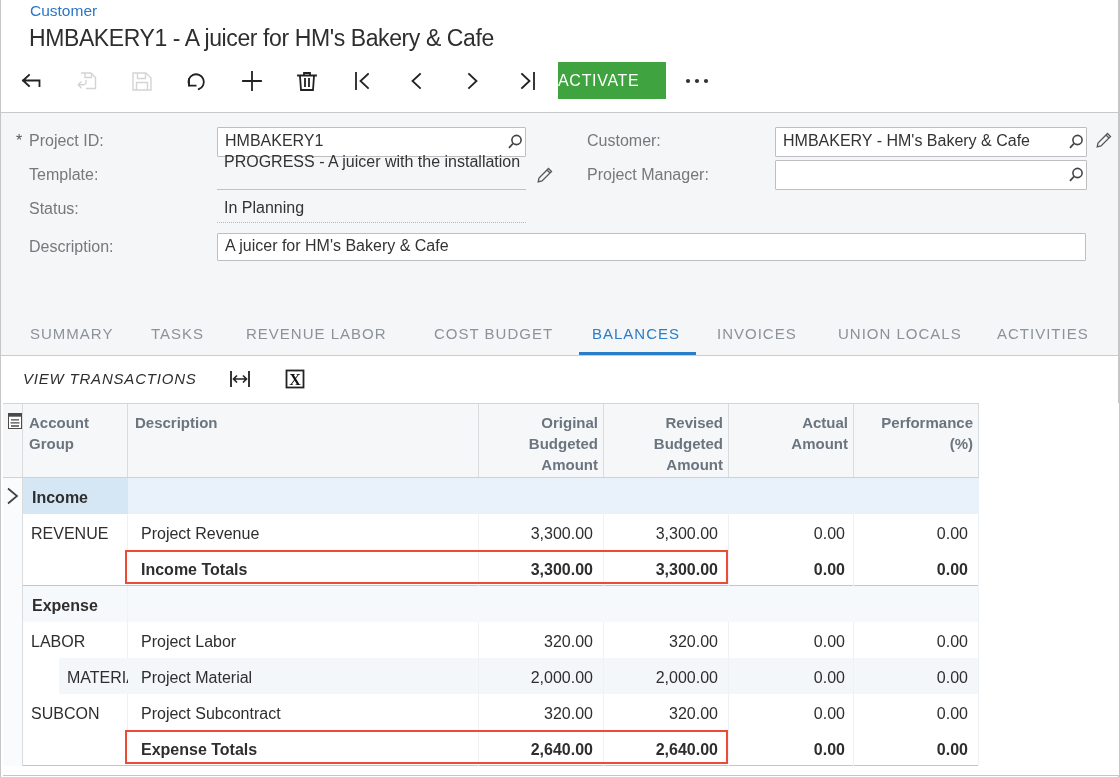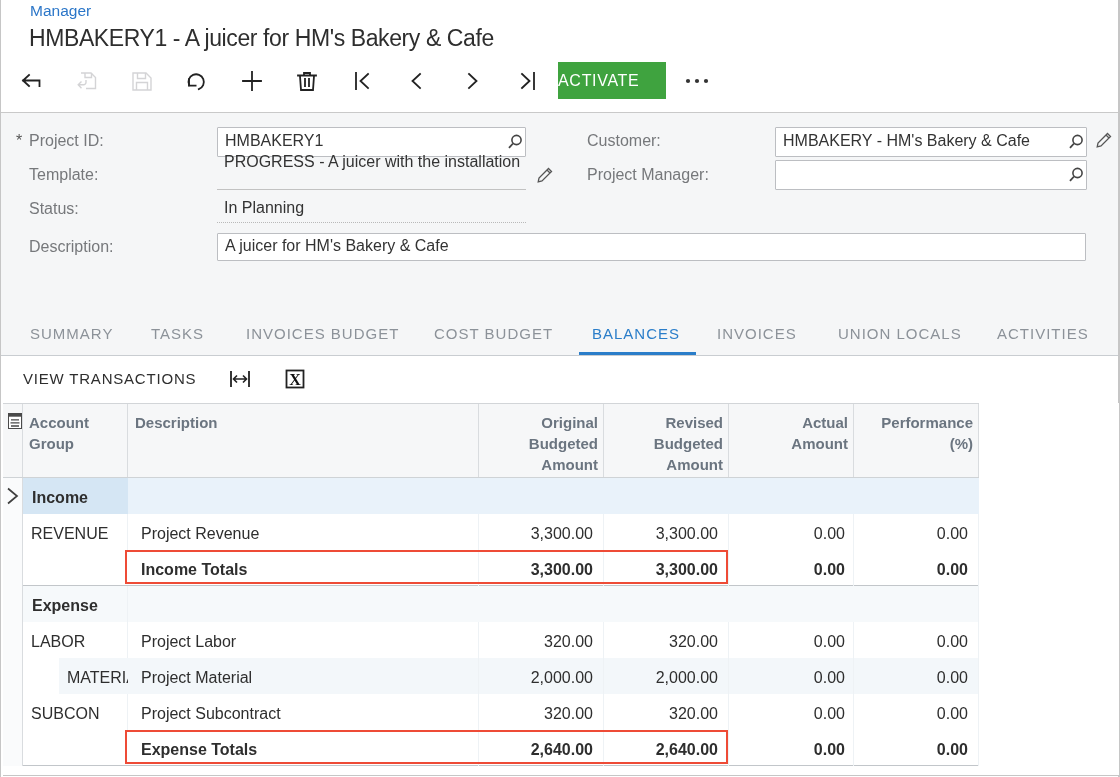--- a/index.html
+++ b/index.html
@@ -18,41 +18,41 @@
 .lbl { position:absolute; color:#76787b; font-size:16px; }
 .fval { position:absolute; color:#333; font-size:16px; white-space:nowrap; }
 .inp { position:absolute; background:#fff; border:1px solid #bcbec2; border-radius:1px; }
 .uline { position:absolute; border-bottom:1px solid #c2c2c2; }
 .dline { position:absolute; border-bottom:1px dotted #b9b9b9; }
 #tabs { position:absolute; left:0; top:203px; width:1117px; height:40px; border-bottom:1px solid #c9cdd1; }
 .tab { position:absolute; top:9px; font-size:15px; color:#8c9299; letter-spacing:1.0px; white-space:nowrap; }
 .tab.active { color:#2a7dc9; }
 #tabline { position:absolute; left:578px; top:36px; width:117px; height:3px; background:#2a7dc9; }
 #subbar { left:0px; top:356px; width:1117px; height:47px; background:#fff; }
-#viewtrans { left:22px; top:14px; font-size:15px; color:#2e2e2e; letter-spacing:0.8px; position:absolute; }
+#viewtrans { left:22px; top:14px; font-size:15px; color:#2e2e2e; letter-spacing:0.8px; position:absolute;font-style:italic; }
 #grid { left:2px; top:403px; width:1116px; height:364px; background:#fff; }
 #ghead { position:absolute; left:0; top:0; width:976px; height:75px; background:#f6f7f8;
   border-top:1px solid #d2d5d8; border-bottom:1px solid #cfd3d6; color:#6b7580; font-size:15px; font-weight:bold; }
 .hcell { position:absolute; top:0; height:73px; border-right:1px solid #d9dcdf; padding-top:8px; line-height:21px; }
 .hr { text-align:right; padding-right:5px; }
 .grow { position:absolute; left:0; width:976px; height:36px; font-size:16px; color:#2e2e2e; }
 .gcell { position:absolute; top:0; height:36px; line-height:40px; white-space:nowrap; overflow:hidden; }
 .vr { border-right:1px solid #eef2f5; }
 .num { text-align:right; padding-right:10px; }
 .gut { position:absolute; left:0; top:0; width:20px; height:36px; background:#fafbfc; border-right:1px solid #d9dcdf; }
 .bold { font-weight:bold; }
 .redbox { position:absolute; left:122px; top:0px; width:603px; height:34px; border:2px solid #ee4b36; }
 #botstrip { left:2px; top:767px; width:1116px; height:9px; background:#fff; border-bottom:1px solid #c6c6c6; }
 .ic { stroke:#222; stroke-width:1.8; fill:none; stroke-linecap:square; }
 .icd { stroke:#d4d4d6; stroke-width:1.4; fill:none; }
 </style>
 </head>
 <body>
 <div id="page">
-  <div class="abs" id="projects-link">Manager</div>
+  <div class="abs" id="projects-link">Customer</div>
   <div class="abs" id="title">HMBAKERY1 - A juicer for HM's Bakery &amp; Cafe</div>
 
   <div class="abs" id="toolbar">
 
     <svg class="tbico" style="left:17px" width="28" height="30" viewBox="0 0 28 30">
       <path class="ic" d="M11 9 L5 14.5 L11 20 M5 14.5 H21.5 V20" stroke-linejoin="miter"></path>
     </svg>
 
     <svg class="tbico" style="left:72px" width="28" height="30" viewBox="0 0 28 30">
       <path class="icd" d="M8 7 H18 L22.5 11.5 V22.5 H13"></path>
@@ -143,21 +143,21 @@
 
     <div class="inp" style="left:774px; top:47px; width:312px; height:30px;"></div>
     <svg class="abs" style="left:1066px; top:53px;" width="18" height="18" viewBox="0 0 18 18">
       <circle cx="10.5" cy="7" r="4.6" stroke="#444" stroke-width="1.6" fill="none"></circle>
       <path d="M7 10.5 L3 14.8" stroke="#444" stroke-width="1.8" fill="none"></path>
     </svg>
 
     <div id="tabs">
       <span class="tab" style="left:29px;">SUMMARY</span>
       <span class="tab" style="left:150px;">TASKS</span>
-      <span class="tab" style="left:245px;">INVOICES BUDGET</span>
+      <span class="tab" style="left:245px;">REVENUE LABOR</span>
       <span class="tab" style="left:433px;">COST BUDGET</span>
       <span class="tab active" style="left:591px;">BALANCES</span>
       <span class="tab" style="left:716px;">INVOICES</span>
       <span class="tab" style="left:837px;">UNION LOCALS</span>
       <span class="tab" style="left:996px;">ACTIVITIES</span>
       <div id="tabline"></div>
     </div>
   </div>
 
   <div class="abs" id="subbar">

